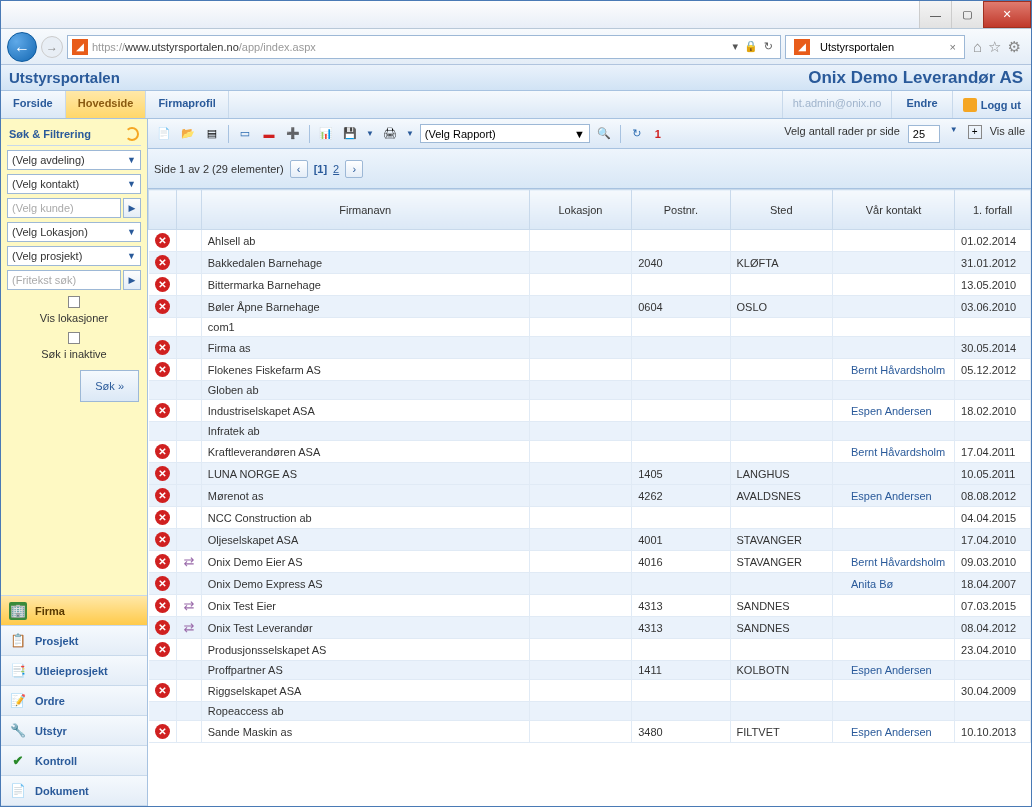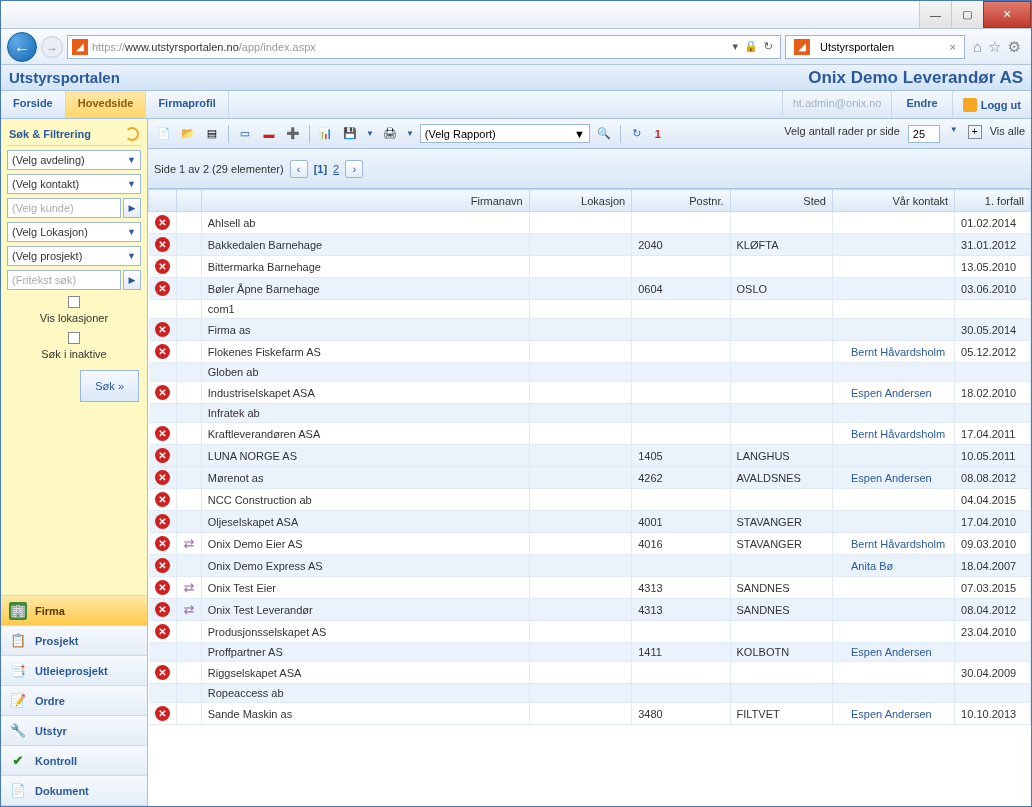--- a/index.html
+++ b/index.html
@@ -80,21 +80,21 @@
   .tb-plus { width:14px; height:14px; border:1px solid #888; display:flex; align-items:center; justify-content:center; font-size:10px;}
   
   .pager { height:40px; background:linear-gradient(#eef5fc,#d8e7f6); border-bottom:1px solid #a7c2e0; display:flex; align-items:center; padding:0 6px; gap:6px; color:#333;}
   .pg-btn { width:18px; height:18px; border:1px solid #9db8d6; background:linear-gradient(#fff,#e4edf7); display:flex; align-items:center; justify-content:center; color:#2a5a9a; cursor:pointer; border-radius:2px;}
   .pg-current { font-weight:bold; color:#2a5a9a; }
   .pg-link { color:#2a5a9a; text-decoration:underline; cursor:pointer;}
   
   
   .grid { flex:1; overflow:auto; }
   table.data { width:100%; border-collapse:collapse; }
-  table.data th { background:linear-gradient(#f5f9fd,#dbe8f6); border:1px solid #c8d9eb; padding:4px 6px; text-align:right; color:#333; font-weight:normal; height:22px;}
+  table.data th { background:linear-gradient(#f5f9fd,#dbe8f6); border:1px solid #c8d9eb; padding:4px 6px; text-align:center; color:#333; font-weight:normal; height:40px;}
   table.data td { border-right:1px solid #e0eaf5; border-bottom:1px solid #e0eaf5; padding:3px 6px; color:#333; height:19px; white-space:nowrap;}
   table.data tr.odd td { background:#eaf2fb; }
   table.data tr.even td { background:#fff; }
   .del-icon { width:15px; height:15px; border-radius:50%; background:#d02020; color:#fff; display:inline-flex; align-items:center; justify-content:center; font-size:10px; font-weight:bold;}
   .swap-icon { color:#9a6aaa; font-size:13px; }
   .link-cell { color:#2a5a9a; cursor:pointer;margin-left:12px; }
   
   .col-del { width:24px; }
   .col-ico { width:24px; }
   .col-name { width:320px; }

